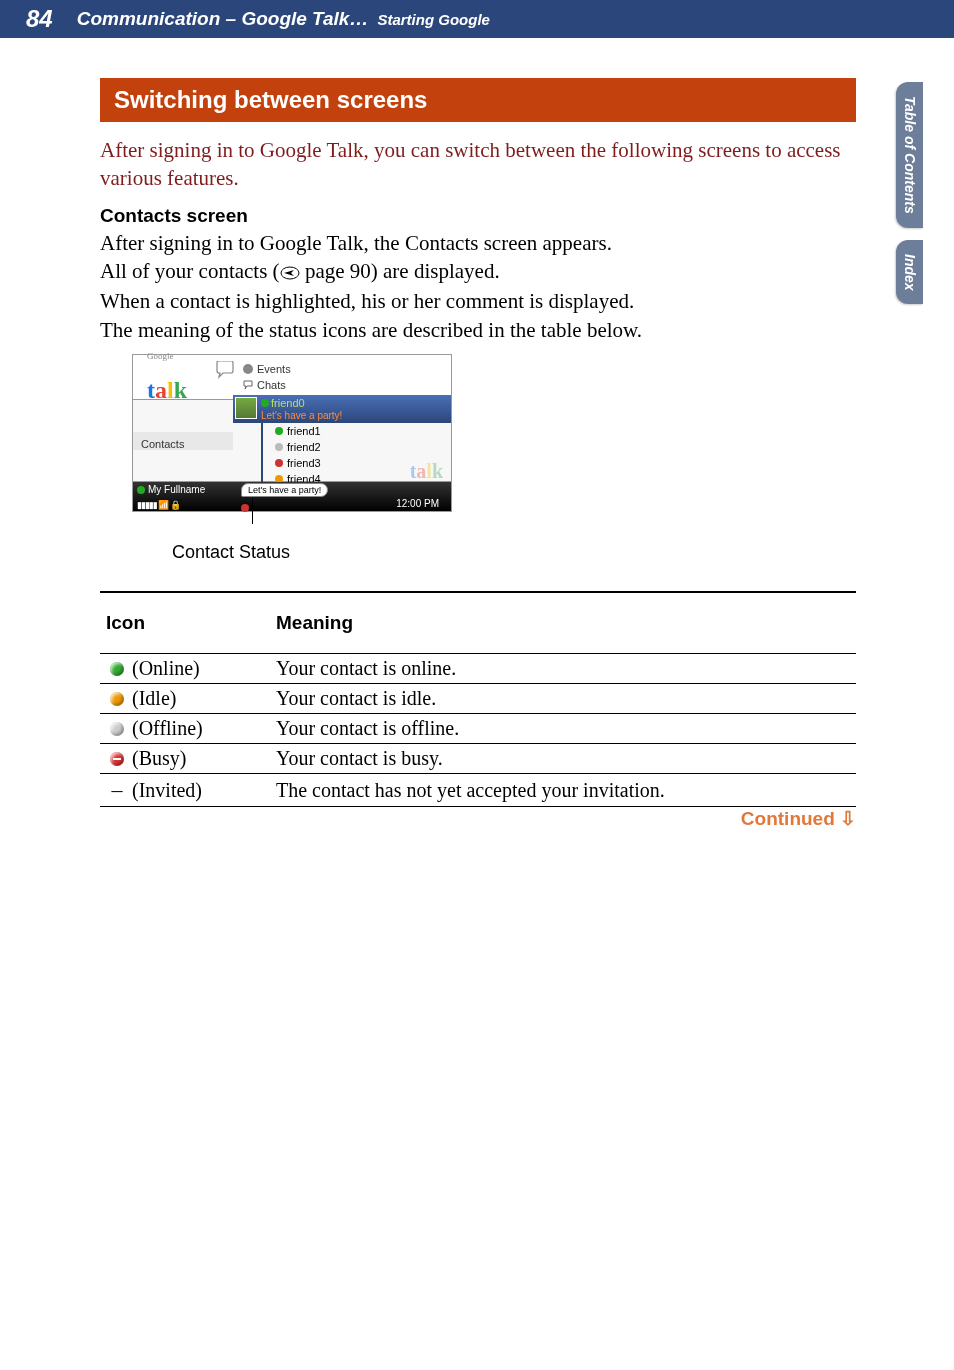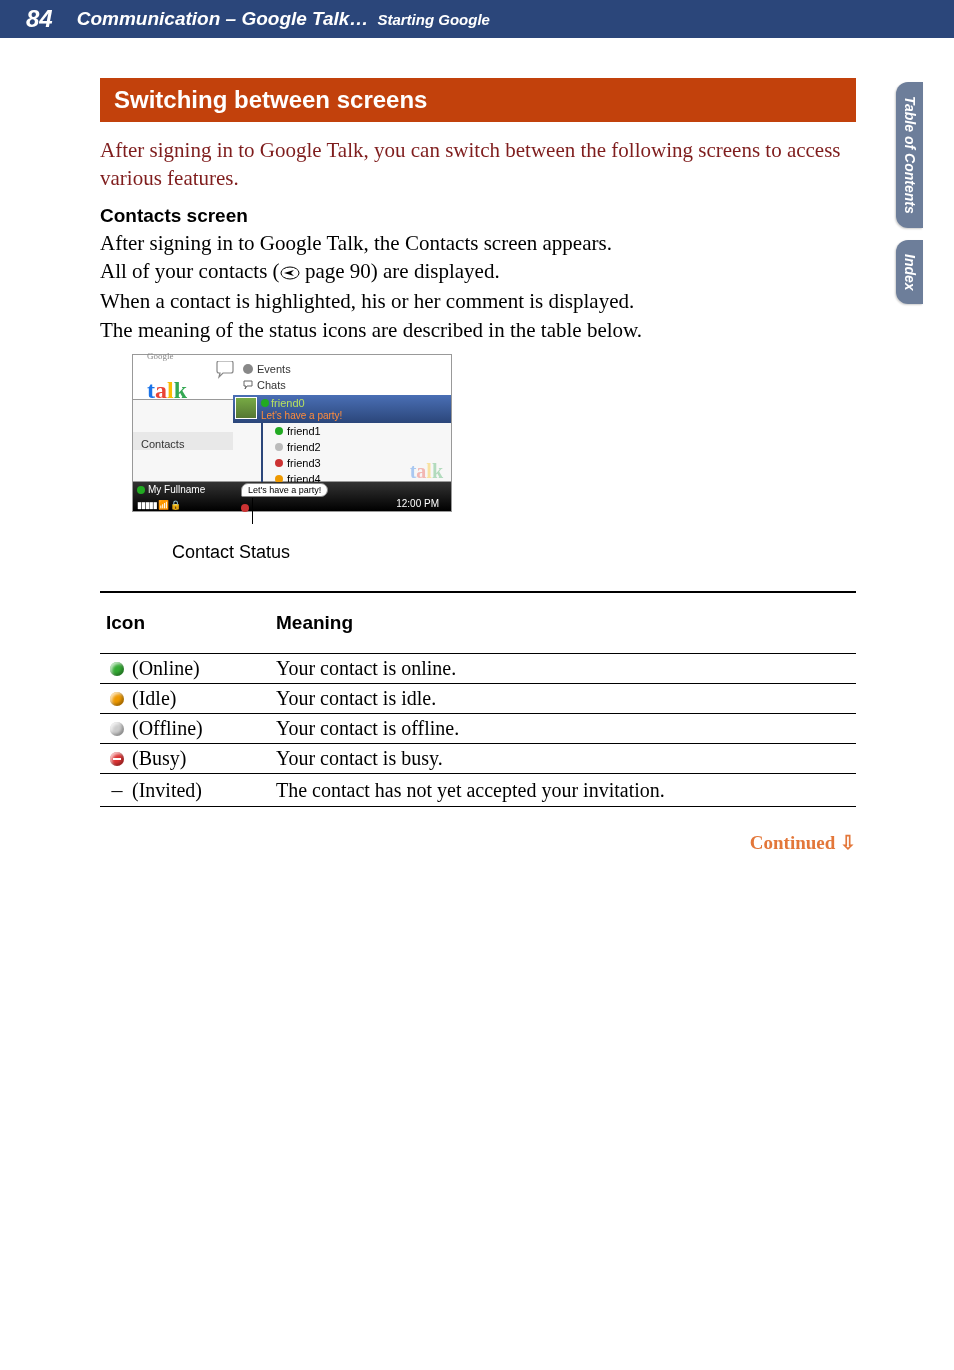--- a/index.html
+++ b/index.html
@@ -195,25 +195,24 @@
   .icon-col { display:flex; align-items:center; gap: 8px; padding-left:4px;}
   .status-dot { width:14px; height:14px; border-radius:50%; display:inline-block; box-shadow: inset -2px -2px 3px rgba(0,0,0,0.3), inset 2px 2px 3px rgba(255,255,255,0.7);}
   .sd-online{background:#3a3;}
   .sd-idle{background:#e90;}
   .sd-busy{background:#d33; position:relative;}
   .sd-busy::after{content:""; position:absolute; left:3px; right:3px; top:6px; height:2px; background:#fff;}
   .sd-offline{background:#ccc;}
   .sd-invited{ font-family: Georgia; font-size:22px; display:inline-block; width:14px; text-align:center;}
   .continued {
     text-align: right;
-    font-family: Liberation Serif, serif;
+    font-family: Liberation Sans, sans-serif;
     font-weight: bold;
     color: #e3773a;
     font-size: 19px;
-    margin-top: 24px;
   }
   .continued .arrow { font-size: 19px; }
   .side-tabs {
     position: absolute;
     right: 0;
     top: 82px;
     width: 58px;
   }
   .tab {
     background: #6d7e9a;

